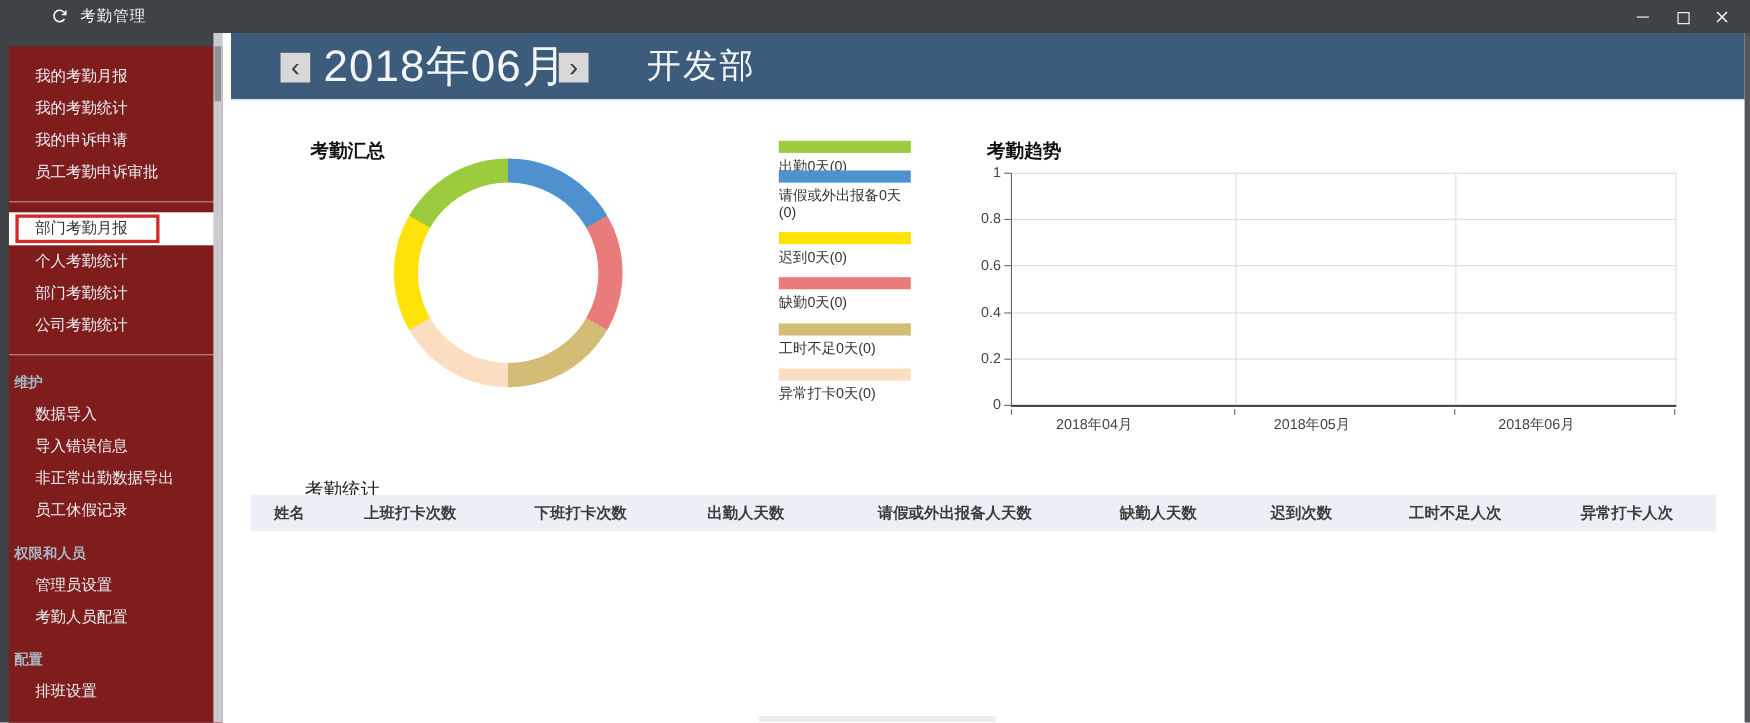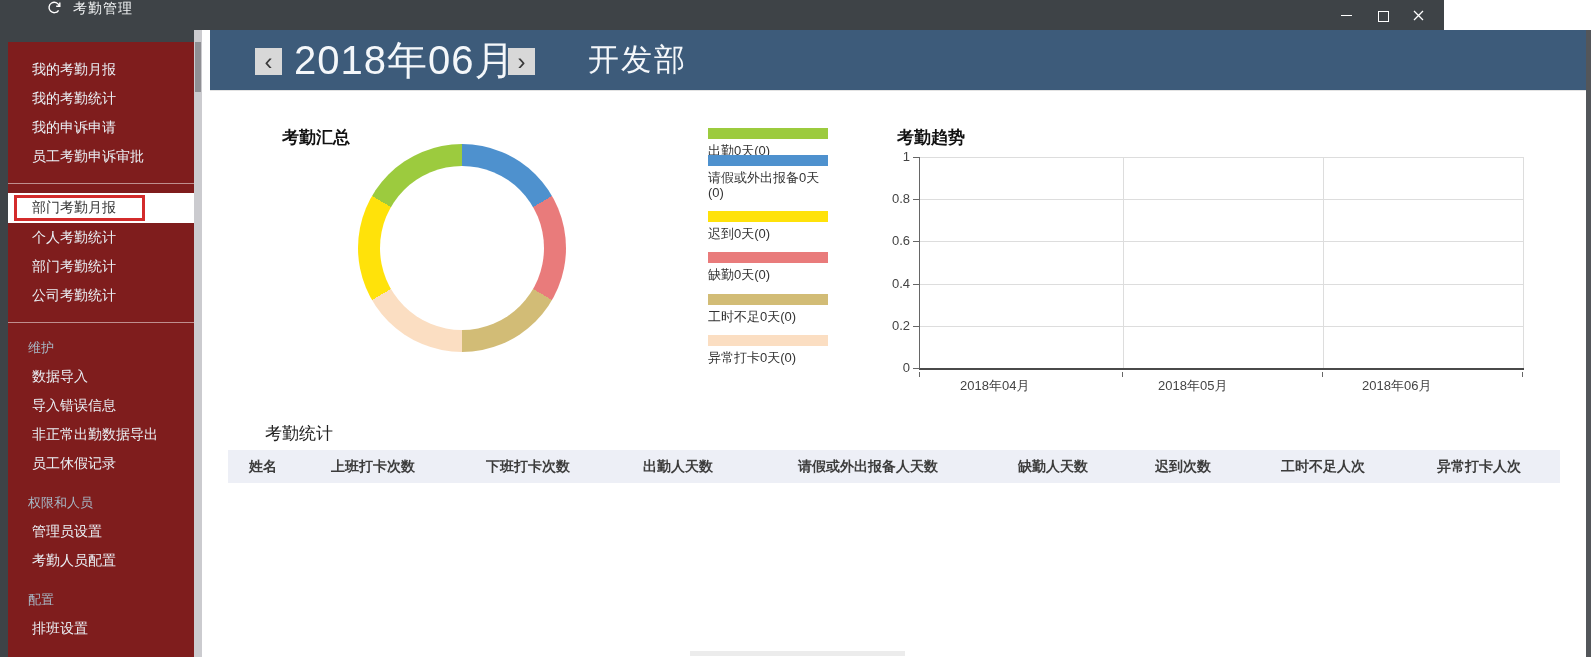--- a/index.html
+++ b/index.html
@@ -4,42 +4,42 @@
 <style>
   html,body{margin:0;padding:0;}
   body{
     width:1591px;height:657px;overflow:hidden;
     font-family:"Liberation Sans","DejaVu Sans",sans-serif;
     background:#fff;position:relative;
   }
   .screen{position:absolute;inset:0;}
 
   
-  .titlebar{position:absolute;left:0;top:0;width:1444px;height:30px;background:#3E4347;
-    display:flex;align-items:flex-start;color:#fff;}
+  .titlebar{position:absolute;left:0;top:0;width:1591px;height:30px;background:#3E4347;
+    display:flex;align-items:center;color:#fff;}
   .tb-icon{margin-left:46px;display:flex;align-items:center;}
   .tb-title{margin-left:11px;font-size:14px;color:#F2F4F5;letter-spacing:1px;}
   .tb-controls{position:absolute;right:8px;top:0;height:30px;display:flex;}
   .tb-btn{width:36px;height:30px;display:flex;align-items:center;justify-content:center;cursor:pointer;}
   .min-glyph{display:block;width:11px;height:1px;background:#fff;}
   .restore-glyph{position:relative;display:block;width:9px;height:9px;border:1px solid #fff;background:#3E4347;margin-top:3px;margin-right:-3px;}
   .restore-glyph::before{content:"";position:absolute;left:2px;top:-4px;width:9px;height:9px;border:1px solid #fff;z-index:-1;}
 
   
   .left-col{position:absolute;left:0;top:30px;width:202px;height:627px;background:#3E4347;}
   .sidebar{position:absolute;left:8px;top:0;width:194px;height:623px;background:#7f1d1d;
     box-sizing:border-box;padding-top:13px;overflow:hidden;margin-top:12px;}
   .sb-item{height:29px;display:flex;align-items:center;padding-left:24px;
     color:#EAF0F5;font-size:14px;cursor:pointer;white-space:nowrap;}
   .sb-item.selected{height:30px;background:#ffffff;padding-left:0;}
   .red-box{display:flex;align-items:center;margin-left:6px;width:131px;height:26px;
     border:3px solid #D32B2B;box-sizing:border-box;padding-left:15px;}
   .sel-label{color:#333;font-size:14px;white-space:nowrap;font-family:Liberation Serif, serif;}
-  .sb-section{height:29px;display:flex;align-items:center;padding-left:20px;
-    color:#A7B8C6;font-size:13px;margin-top:10px;white-space:nowrap;}
+  .sb-section{height:29px;display:flex;align-items:center;padding-left:5px;
+    color:#A7B8C6;font-size:13px;margin-top:10px;white-space:nowrap;font-weight:bold;}
   .sb-divider{height:1px;background:rgba(255,255,255,.5);margin:12px 0 9px 0;}
 
   .v-scroll-track{position:absolute;left:194px;top:0;width:8px;height:627px;background:#CBCBCF;}
   .v-scroll-thumb{position:absolute;left:1px;top:12px;width:6px;height:50px;background:#8F8F94;}
 
   
   .main{position:absolute;left:210px;top:30px;width:1376px;height:627px;background:#fff;}
   .right-chrome{position:absolute;left:1586px;top:30px;width:5px;height:627px;background:#53565A;}
 
   .band{position:absolute;left:0;top:0;width:1376px;height:60px;background:#3D5B7A;border-bottom:1px solid #E3E3E3;}
@@ -49,21 +49,21 @@
   .nav-btn.prev{left:45px;}
   .nav-btn.next{left:298px;}
   .band .date{position:absolute;left:84px;top:0;height:60px;display:flex;align-items:center;
     color:#F4F7FA;font-size:40px;font-weight:300;letter-spacing:1px;}
   .band .dept{position:absolute;left:378px;top:0;height:60px;display:flex;align-items:center;
     color:#F4F7FA;font-size:31px;font-weight:300;letter-spacing:2px;}
 
   .sec-title{position:absolute;margin:17px;font-size:17px;font-weight:bold;color:#111;}
   .summary-title{left:55px;top:79px;}
   .trend-title{left:670px;top:79px;}
-  .stats-title{position:absolute;left:55px;top:392px;margin:0;font-size:17px;font-weight:400;color:#222;}
+  .stats-title{position:absolute;left:55px;top:392px;margin:12px;font-size:17px;font-weight:400;color:#222;}
 
   
   .donut{position:absolute;left:148px;top:114px;width:208px;height:208px;border-radius:50%;}
   .donut-hole{position:absolute;inset:22px;border-radius:50%;background:#fff;}
 
   
   .legend{position:absolute;left:498px;top:0;width:130px;height:350px;}
   .legend-item{position:absolute;left:0;width:125px;cursor:pointer;}
   .legend-swatch{width:120px;height:11px;}
   .legend-label{margin-top:4px;font-size:13px;color:#333;line-height:15px;}

